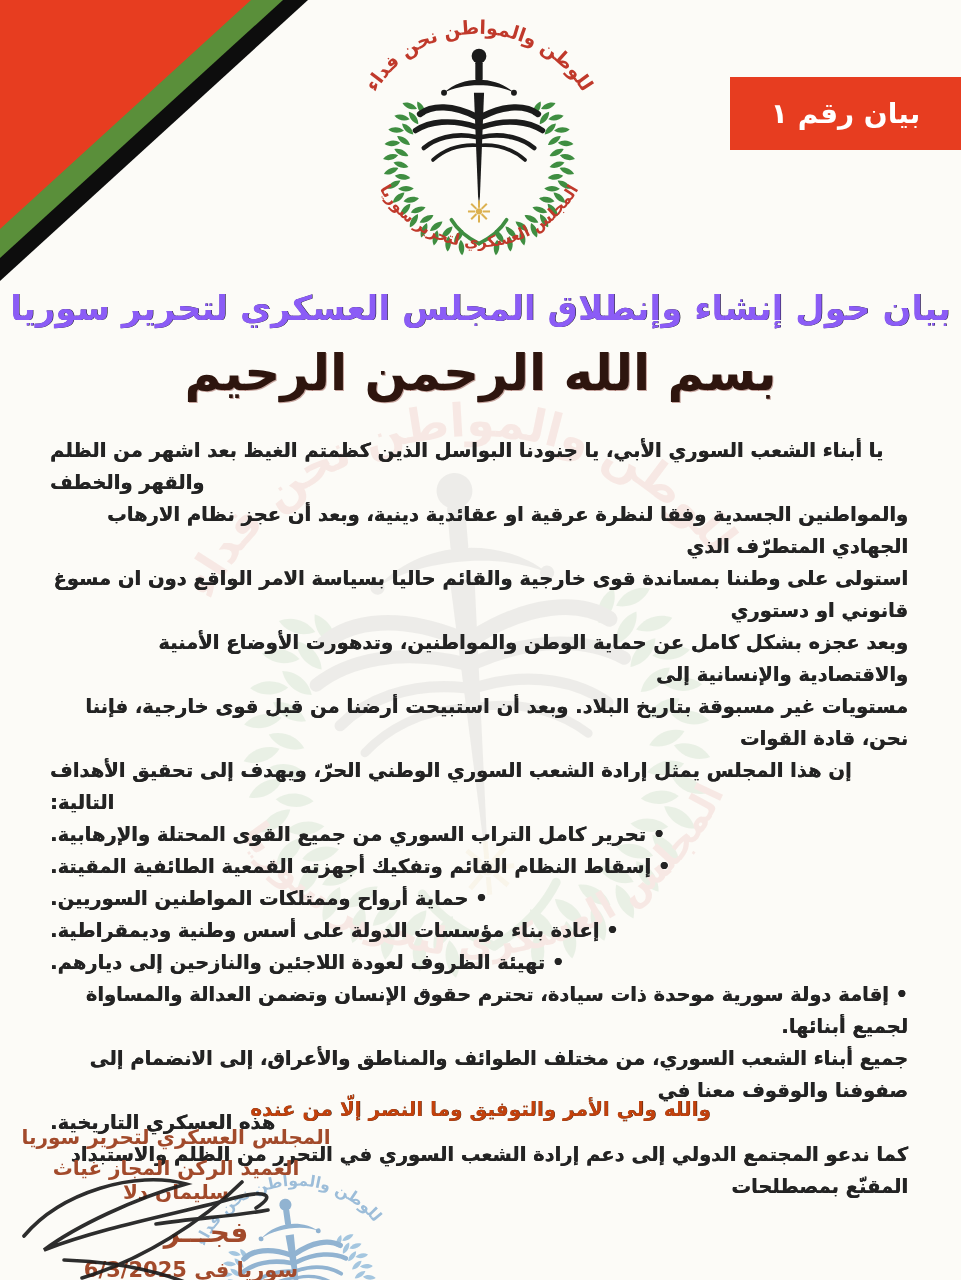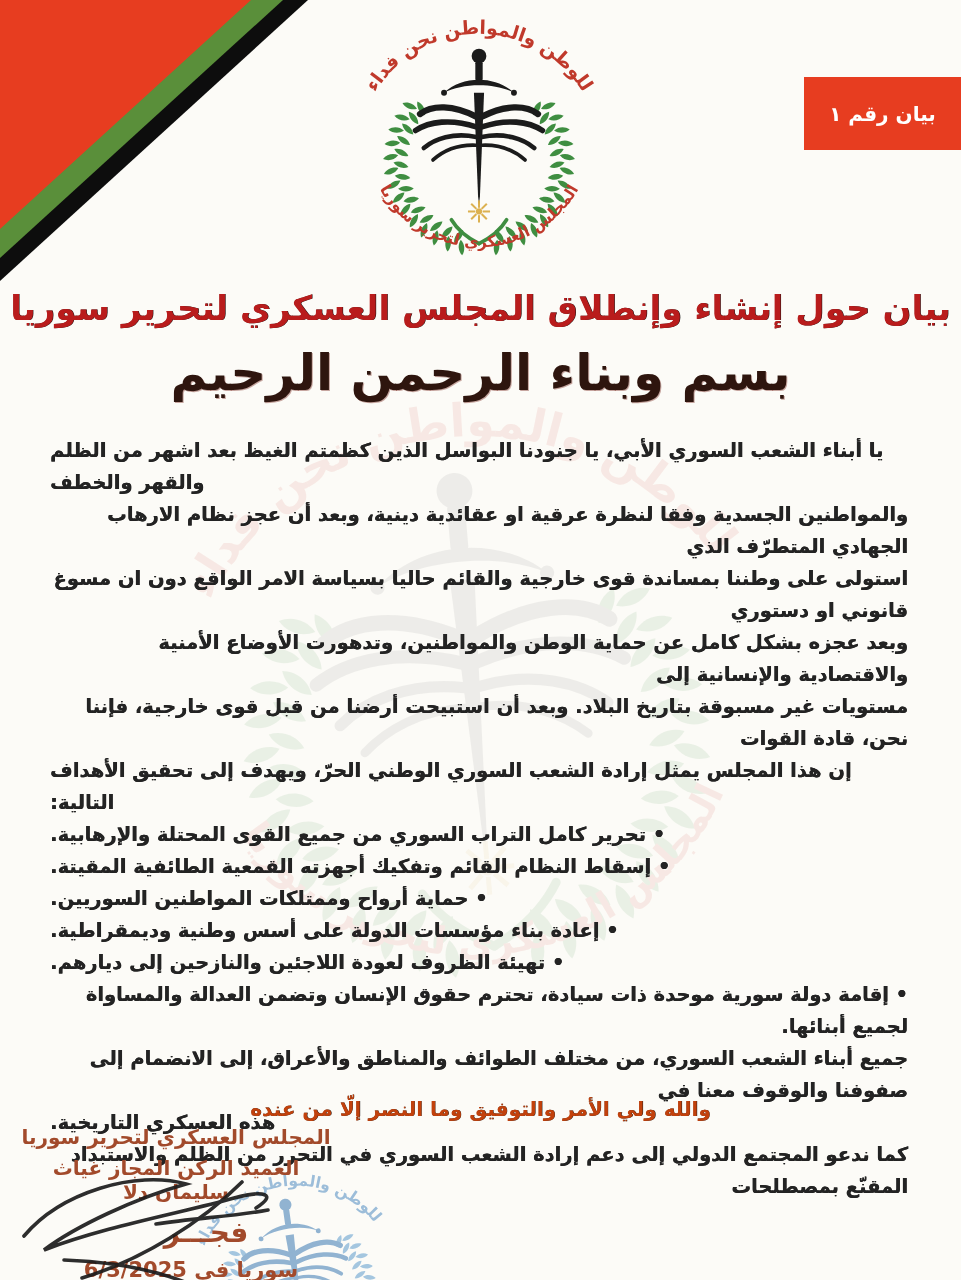--- a/index.html
+++ b/index.html
@@ -3,31 +3,31 @@
 <meta charset="utf-8">
 <style>
   html,body{margin:0;padding:0;background:#e8e8e8;}
   .page{
     position:relative; width:961px; height:1280px; margin:0 auto;
     background:#fcfbf7; overflow:hidden;
     font-family:"DejaVu Sans",sans-serif;
   }
   .corner-svg{position:absolute;top:0;left:0;}
   .banner{
-    position:absolute; top:77px; right:0; width:157px; height:73px;
-    color:#ffffff; font-size:20px; font-weight:bold;
+    position:absolute; top:77px; right:0; width:231px; height:73px;
+    color:#ffffff; font-size:28px; font-weight:bold;
     display:flex; align-items:center; justify-content:center;
     direction:rtl;
   }
   .emblem-header{position:absolute; left:341px; top:10px; width:276px; height:276px;}
   .emblem-watermark{position:absolute; left:138px; top:378px; width:672px; height:672px; opacity:.13; transform:rotate(-5deg);}
   .emblem-footer{position:absolute; left:182px; top:1166px; width:228px; height:228px; opacity:.8; transform:rotate(-8deg);}
   .title{
     position:absolute; top:288px; left:0; right:0; text-align:center;
-    font-size:34px; font-weight:bold; color:#b91c1c; direction:rtl;
+    font-size:34px; font-weight:bold; color:#8b5cf6; direction:rtl;
     text-shadow:.5px 0 0 #141414;
   }
   .basmala{
     position:absolute; top:344px; left:0; right:0; text-align:center;
     font-size:50px; font-weight:bold; color:#2e150e; direction:rtl;
     text-shadow:1px 1px 0 rgba(110,25,15,.38);
   }
   .body-text{
     position:absolute; top:435px; left:50px; right:53px;
     direction:rtl; font-size:19.5px; font-weight:bold; color:#232323;
@@ -357,21 +357,21 @@
         <line x1="147.17157287525382" y1="221.82842712474618" x2="141.51471862576142" y2="227.48528137423858"></line>
         <line x1="146" y1="219" x2="138" y2="219"></line>
         <line x1="147.17157287525382" y1="216.17157287525382" x2="141.51471862576142" y2="210.51471862576142"></line>
         <circle cx="150" cy="219" r="3.4" fill="#a9c8e0" stroke="none"></circle>
       </g>
       <text font-size="20.5" font-weight="bold" fill="#85aed2" text-anchor="middle" font-family="&quot;DejaVu Sans&quot;,sans-serif"><textPath href="#eftop" xlink:href="#eftop" startOffset="50%">للوطن والمواطن نحن فداء</textPath></text>
       <text font-size="17" font-weight="bold" fill="#85aed2" text-anchor="middle" font-family="&quot;DejaVu Sans&quot;,sans-serif"><textPath href="#efbot" xlink:href="#efbot" startOffset="50%">المجلس العسكري لتحرير سوريا</textPath></text>
     </svg>
 
   <div class="title">بيان حول إنشاء وإنطلاق المجلس العسكري لتحرير سوريا</div>
-  <div class="basmala">بسم وبناء الرحمن الرحيم</div>
+  <div class="basmala">بسم الله الرحمن الرحيم</div>
 
   <div class="body-text">
       <div class="bline c">يا أبناء الشعب السوري الأبي، يا جنودنا البواسل الذين كظمتم الغيظ بعد اشهر من الظلم والقهر والخطف</div>
       <div class="bline r">والمواطنين الجسدية وفقا لنظرة عرقية او عقائدية دينية، وبعد أن عجز نظام الارهاب الجهادي المتطرّف الذي</div>
       <div class="bline r">استولى على وطننا بمساندة قوى خارجية والقائم حاليا بسياسة الامر الواقع دون ان مسوغ قانوني او دستوري</div>
       <div class="bline r">وبعد عجزه بشكل كامل عن حماية الوطن والمواطنين، وتدهورت الأوضاع الأمنية والاقتصادية والإنسانية إلى</div>
       <div class="bline r">مستويات غير مسبوقة بتاريخ البلاد. وبعد أن استبيحت أرضنا من قبل قوى خارجية، فإننا نحن، قادة القوات</div>
       <div class="bline c">إن هذا المجلس يمثل إرادة الشعب السوري الوطني الحرّ، ويهدف إلى تحقيق الأهداف التالية:</div>
       <div class="bline c">• تحرير كامل التراب السوري من جميع القوى المحتلة والإرهابية.</div>
       <div class="bline c">• إسقاط النظام القائم وتفكيك أجهزته القمعية الطائفية المقيتة.</div>

